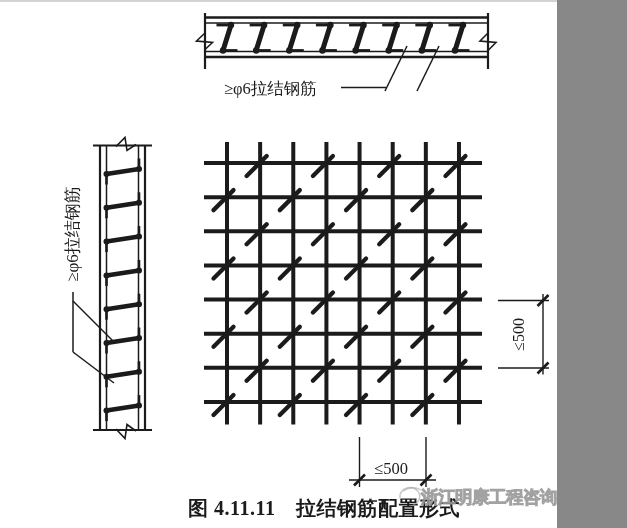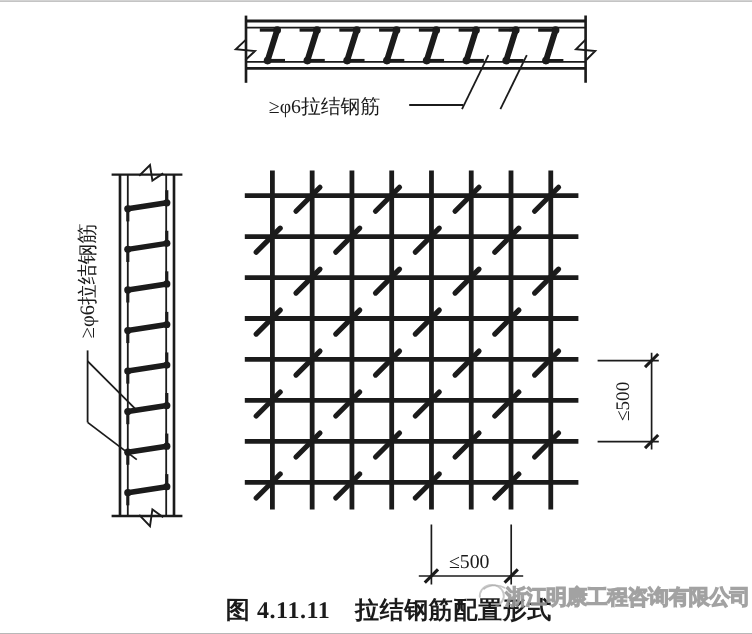--- a/index.html
+++ b/index.html
@@ -1,17 +1,17 @@
 <!DOCTYPE html>
 <html style="--line: #1b1b1b; --bg: #ffffff; --top-border: #c4c4c4; --wm-stroke: #999999; --wm-fill: #f2f2f2;"><head>
 <meta charset="utf-8">
 <style>
   html,body{margin:0;padding:0;background:#888;}
   .stage{
-    position:relative;width:627px;height:528px;
+    position:relative;width:557px;height:528px;
     background:var(--bg,#fff);overflow:hidden;
     font-family:"Liberation Serif", serif;
   }
   svg{display:block}
   svg line, svg polyline, svg path{stroke:var(--line,#1b1b1b);}
   .lbl{
     font-family:"Liberation Serif", serif;
     fill:var(--line,#1b1b1b);
     stroke:none;
   }

